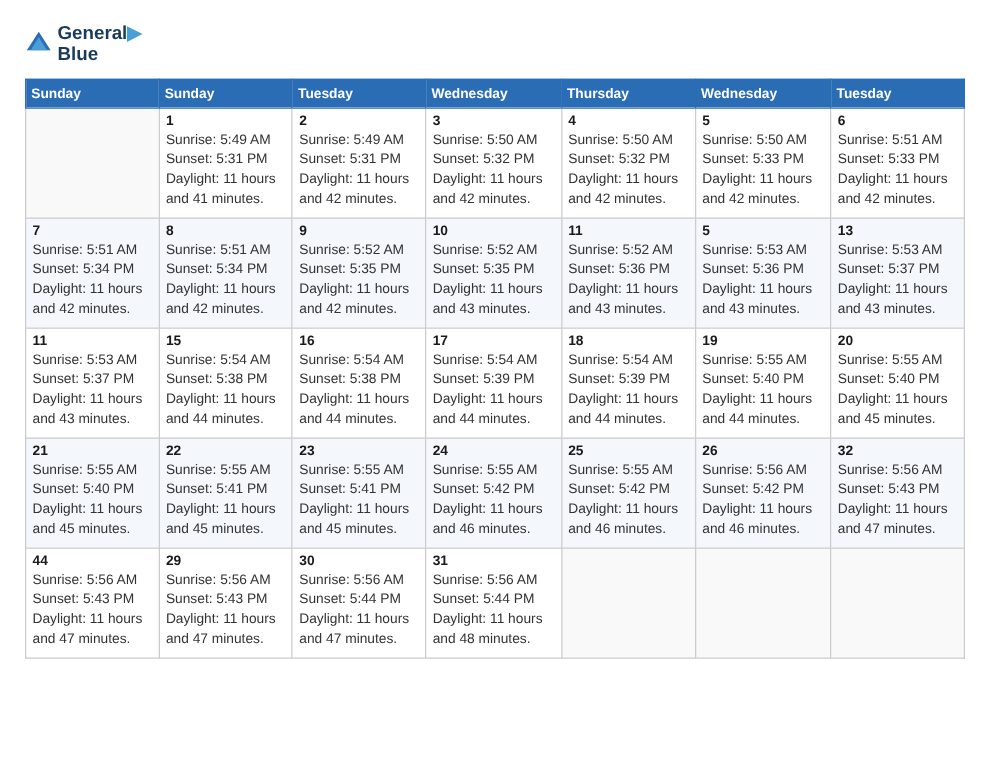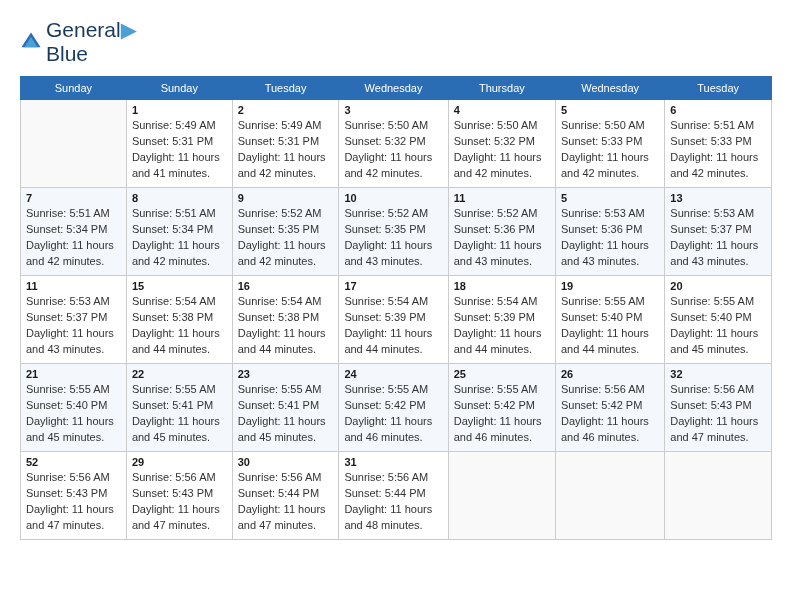--- a/index.html
+++ b/index.html
@@ -20,22 +20,22 @@
       justify-content: space-between;
       align-items: flex-start;
       margin-bottom: 10px;
     }
     .logo {
       display: flex;
       align-items: center;
       gap: 4px;
     }
     .logo-text {
-      font-size: 21px;
-      font-weight: normal;
+      font-size: 15px;
+      font-weight: bold;
       color: #1a3a5c;
       line-height: 1.15;
     }
     .logo-text span {
       color: #4a9fd4;
     }
     .logo-icon {
       width: 22px;
       height: 22px;
     }
@@ -52,24 +52,24 @@
       color: #333;
     }
     .calendar {
       width: 100%;
       border-collapse: collapse;
       font-size: 9.5px;
     }
     .calendar th {
       background: #2a6db5;
       color: #fff;
-      text-align: center;
-      padding: 5px 16px;
+      text-align: left;
+      padding: 5px 4px;
       font-size: 11px;
-      font-weight: normal;
+      font-weight: bold;
       border: 1px solid #2a6db5;
     }
     .calendar td {
       border: 1px solid #ccc;
       vertical-align: top;
       padding: 4px 5px;
       width: 113px;
       height: 88px;
     }
     .calendar td.empty {
@@ -236,21 +236,21 @@
             <span class="day-num">26</span>
             <div class="day-info">Sunrise: 5:56 AM<br>Sunset: 5:42 PM<br>Daylight: 11 hours<br>and 46 minutes.</div>
           </td>
           <td>
             <span class="day-num">32</span>
             <div class="day-info">Sunrise: 5:56 AM<br>Sunset: 5:43 PM<br>Daylight: 11 hours<br>and 47 minutes.</div>
           </td>
         </tr>
         <tr class="row-even">
           <td>
-            <span class="day-num">52</span>
+            <span class="day-num">44</span>
             <div class="day-info">Sunrise: 5:56 AM<br>Sunset: 5:43 PM<br>Daylight: 11 hours<br>and 47 minutes.</div>
           </td>
           <td>
             <span class="day-num">29</span>
             <div class="day-info">Sunrise: 5:56 AM<br>Sunset: 5:43 PM<br>Daylight: 11 hours<br>and 47 minutes.</div>
           </td>
           <td>
             <span class="day-num">30</span>
             <div class="day-info">Sunrise: 5:56 AM<br>Sunset: 5:44 PM<br>Daylight: 11 hours<br>and 47 minutes.</div>
           </td>

